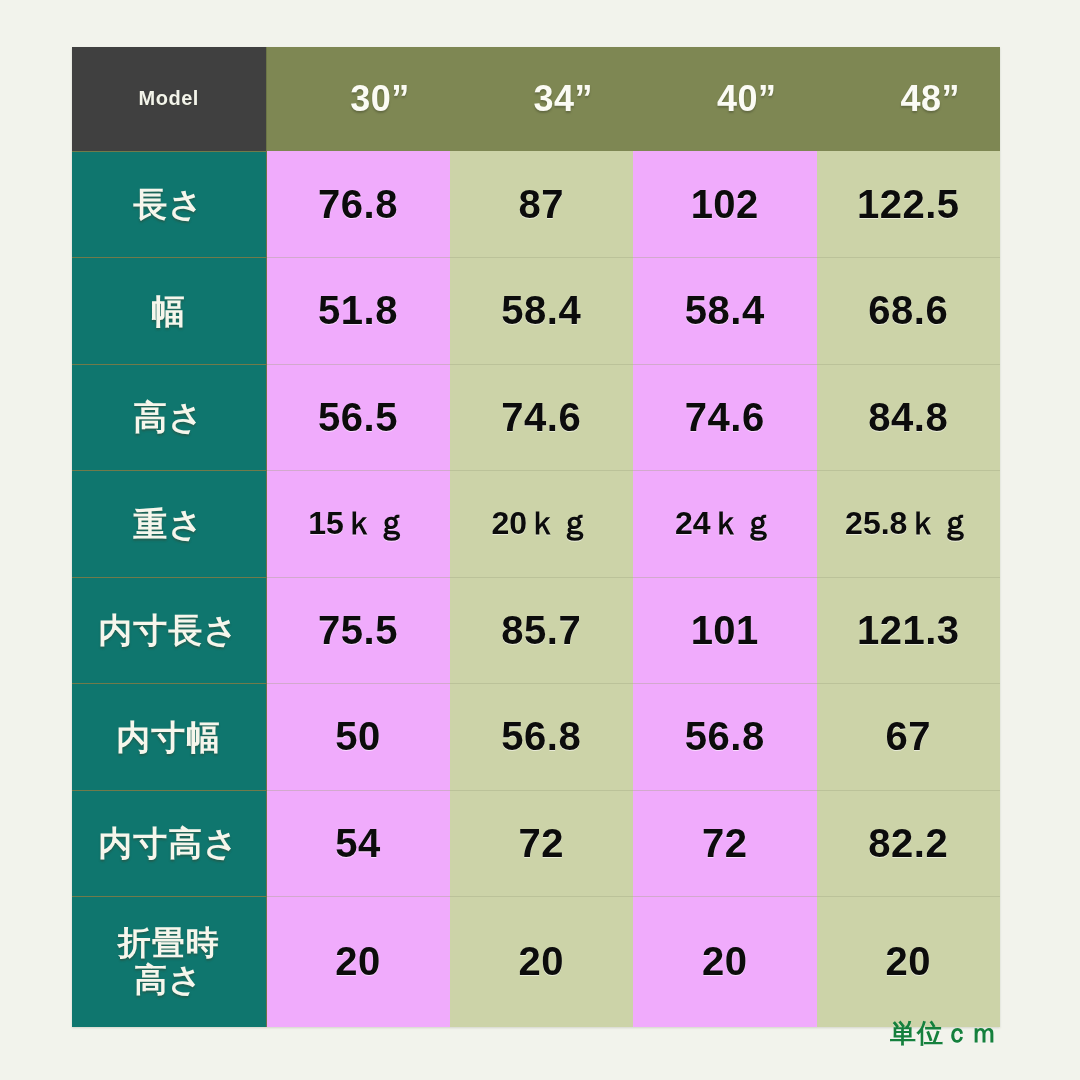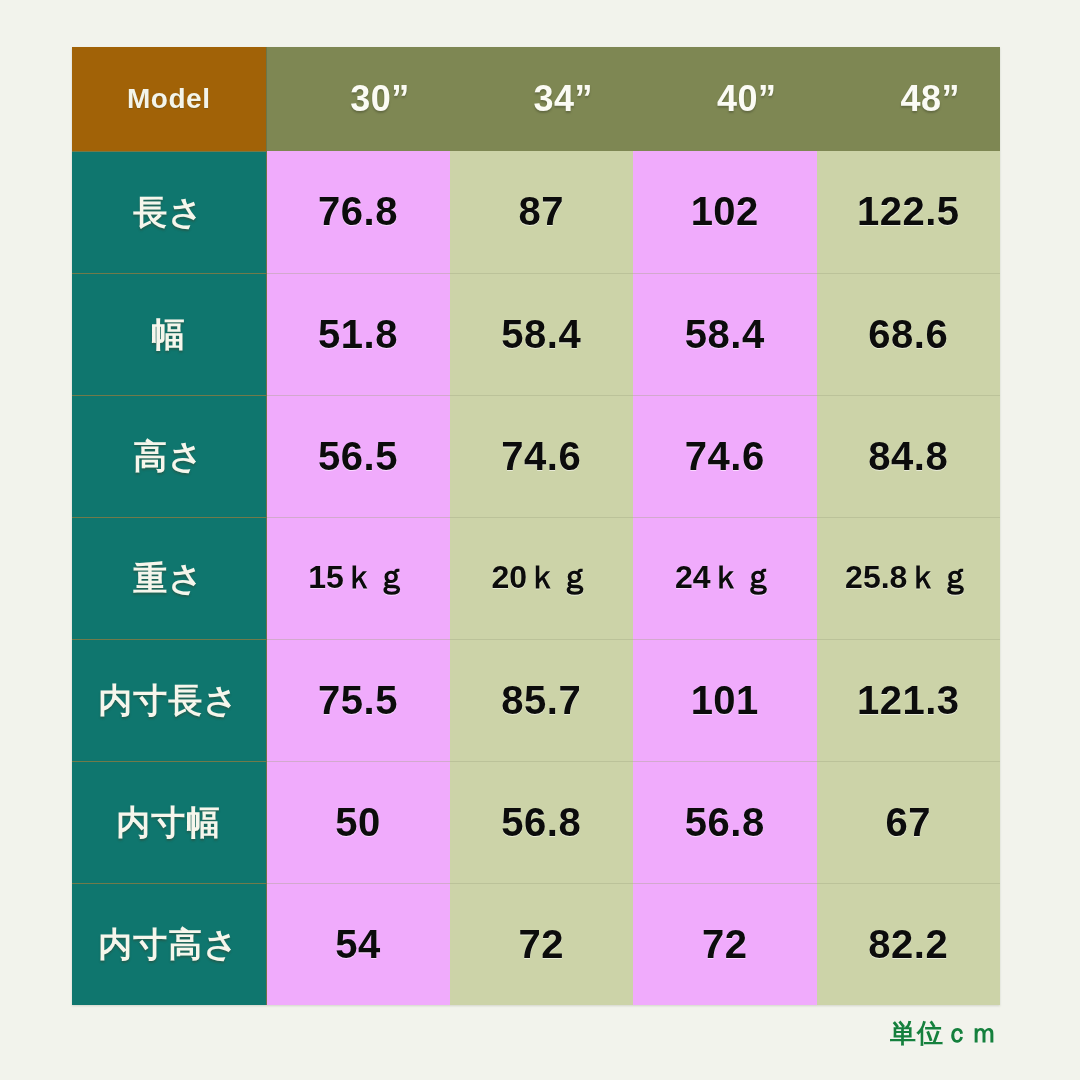--- a/index.html
+++ b/index.html
@@ -42,23 +42,23 @@
     text-align: center;
     vertical-align: middle;
     overflow: visible;
     white-space: nowrap;
   }
 
   
   tr.header-row { height: 104px; }
 
   th.model-head {
-    background: #a16207;
+    background: #404040;
     color: #f3f4ea;
-    font-size: 28px;
+    font-size: 20px;
     font-weight: 700;
     letter-spacing: .5px;
     border-right: 1px solid #6c7547;
     text-shadow: 0 1px 1px rgba(60,64,42,.35);
   }
 
   th.size-head {
     background: #7e8753;
     color: #fbfbf4;
     font-size: 36px;
@@ -191,19 +191,29 @@
       </tr>
 
       <tr class="data-row">
         <td class="row-label">内寸高さ</td>
         <td class="cell light">54</td>
         <td class="cell sage">72</td>
         <td class="cell light">72</td>
         <td class="cell sage">82.2</td>
       </tr>
 
+      <tr class="data-row tall">
+        <td class="row-label two-line">
+          <span>折畳時</span><br>
+          <span>高さ</span>
+        </td>
+        <td class="cell light">20</td>
+        <td class="cell sage">20</td>
+        <td class="cell light">20</td>
+        <td class="cell sage">20</td>
+      </tr>
 
     </tbody>
   </table>
 
   <div class="unit-note">単位ｃｍ</div>
 
 </div>
 
 </body></html>

